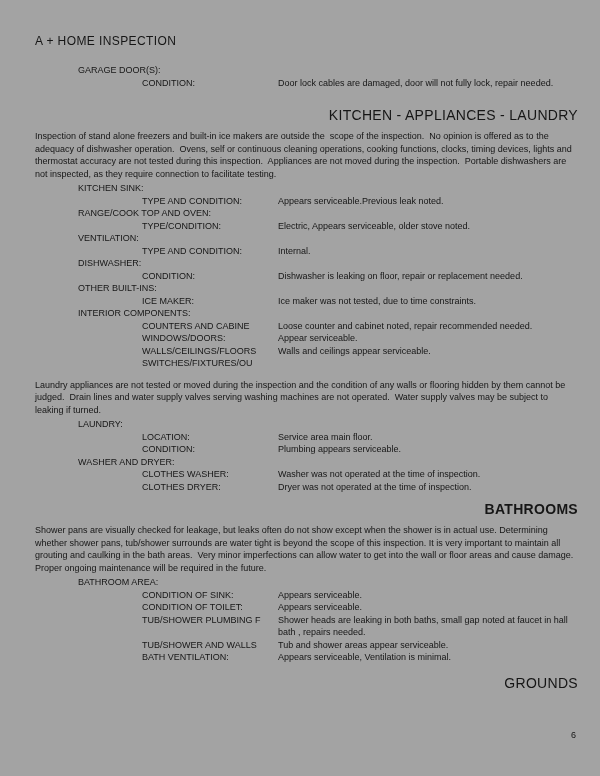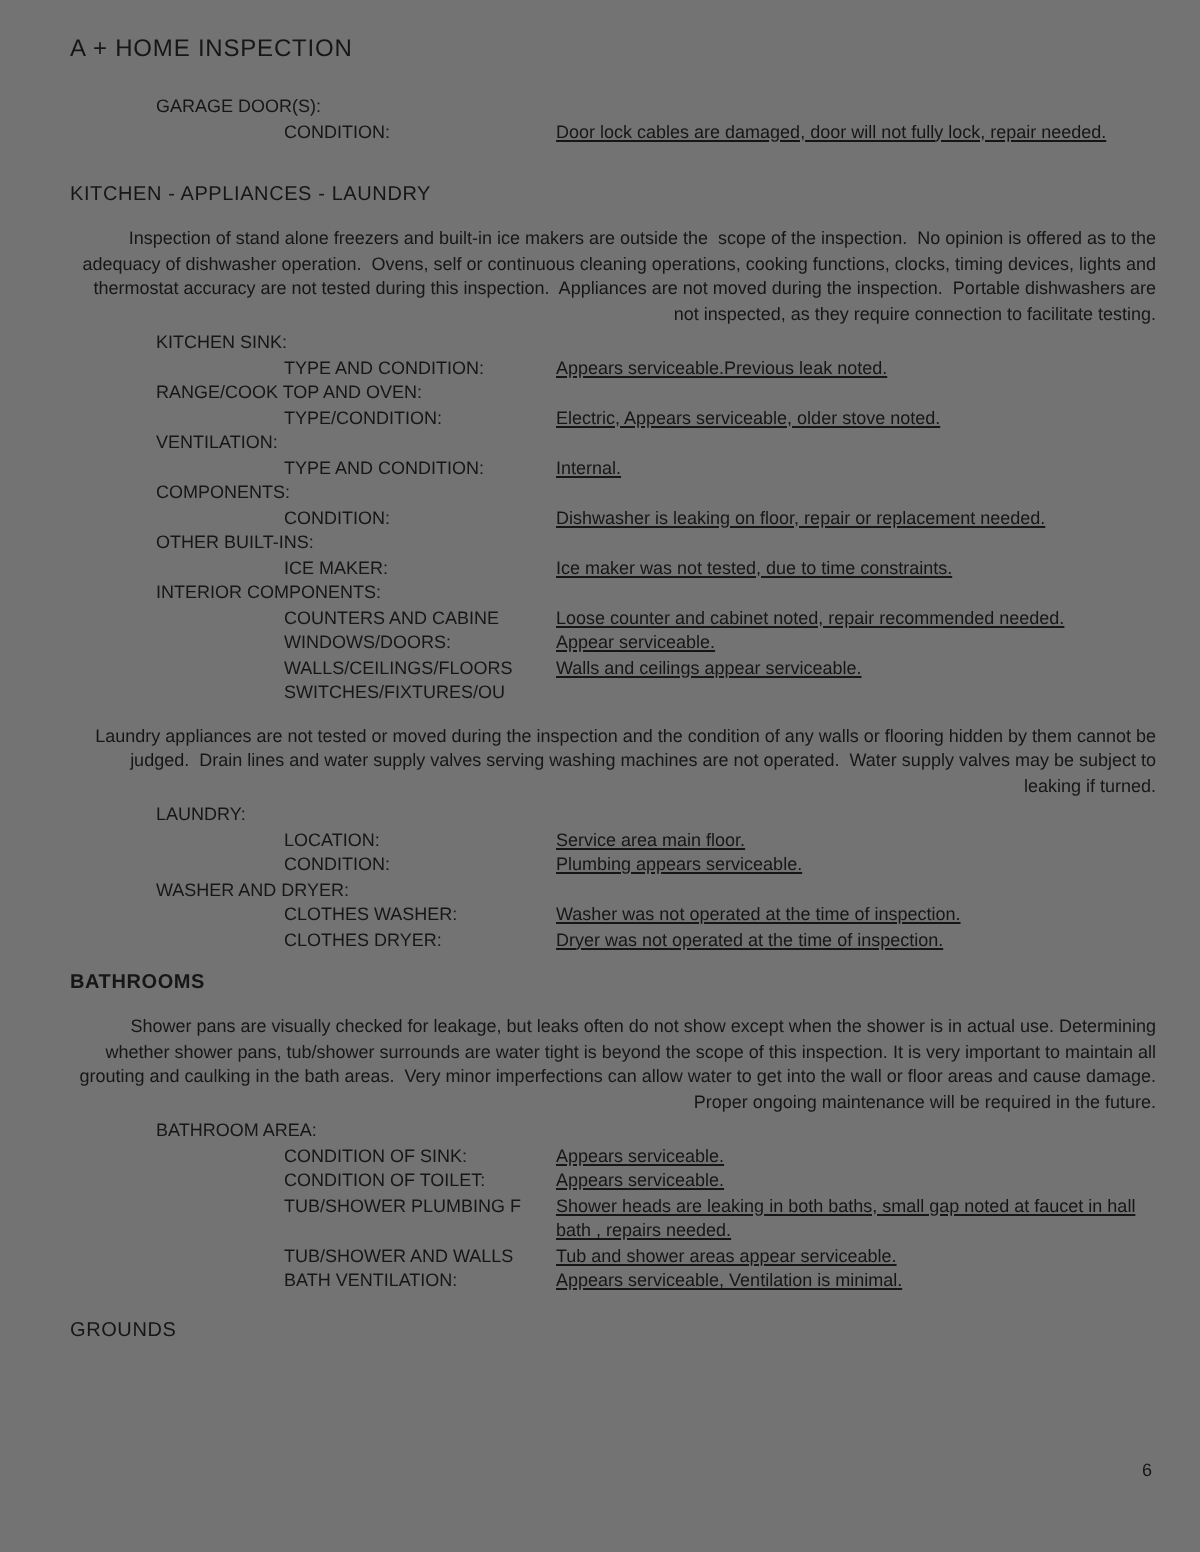--- a/index.html
+++ b/index.html
@@ -1,64 +1,63 @@
 <!DOCTYPE html>
 <html><head>
 <meta charset="utf-8">
 <style>
   * { margin: 0; padding: 0; box-sizing: border-box; }
   html, body { background: #e8e8e8; }
   .page {
     position: relative;
     width: 600px;
     height: 776px;
-    background: #737373;
+    background: #a3a3a3;
     font-family: "Liberation Sans", sans-serif;
     font-size: 9px;
     line-height: 12.5px;
     color: #161616;
-    padding: 17px 22px 0 35px;
+    padding: 34px 22px 0 35px;
     overflow: hidden;
   }
   .doc-title {
     font-size: 12px;
     line-height: 14px;
     font-weight: normal;
     letter-spacing: 0.4px;
     margin-bottom: 16px;
   }
   .section-heading {
-    font-size: 10px;
+    font-size: 14px;
     line-height: 12px;
     font-weight: normal;
     letter-spacing: 0.3px;
     margin: 20px 0 9px 0;
+    text-align: right;
   }
   .section-heading.tight { margin-top: 10px; font-weight: bold; }
   .section-heading.grounds { margin-top: 13px; }
   .para {
     white-space: pre-wrap;
     max-width: 545px;
     margin: 9px 0 2px 0;
-    text-align: right;
   }
   .group {
     padding-left: 43px;   
   }
   .field {
     display: flex;
     padding-left: 107px;  
   }
   .flabel {
     flex: none;
     width: 136px;         
   }
   .fvalue {
     width: 302px;
-    text-decoration: underline;
   }
   .page-number {
     position: absolute;
     top: 729px;
     left: 571px;
     font-size: 9px;
   }
 </style>
 </head>
 <body>
@@ -87,21 +86,21 @@
     <span class="flabel">TYPE/CONDITION:</span>
     <span class="fvalue">Electric, Appears serviceable, older stove noted.</span>
   </div>
 
   <div class="group">VENTILATION:</div>
   <div class="field">
     <span class="flabel">TYPE AND CONDITION:</span>
     <span class="fvalue">Internal.</span>
   </div>
 
-  <div class="group">COMPONENTS:</div>
+  <div class="group">DISHWASHER:</div>
   <div class="field">
     <span class="flabel">CONDITION:</span>
     <span class="fvalue">Dishwasher is leaking on floor, repair or replacement needed.</span>
   </div>
 
   <div class="group">OTHER BUILT-INS:</div>
   <div class="field">
     <span class="flabel">ICE MAKER:</span>
     <span class="fvalue">Ice maker was not tested, due to time constraints.</span>
   </div>

